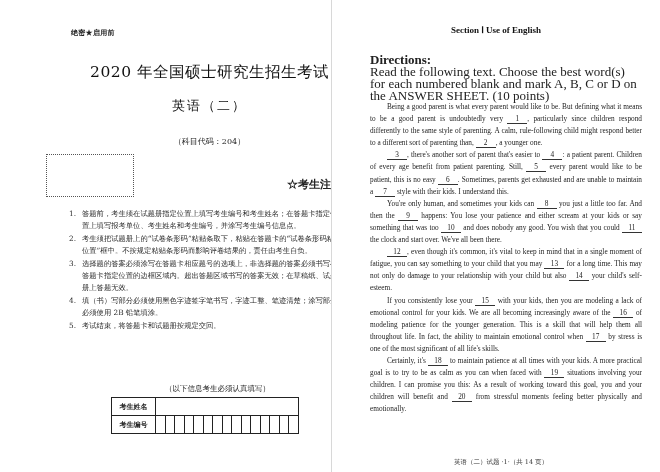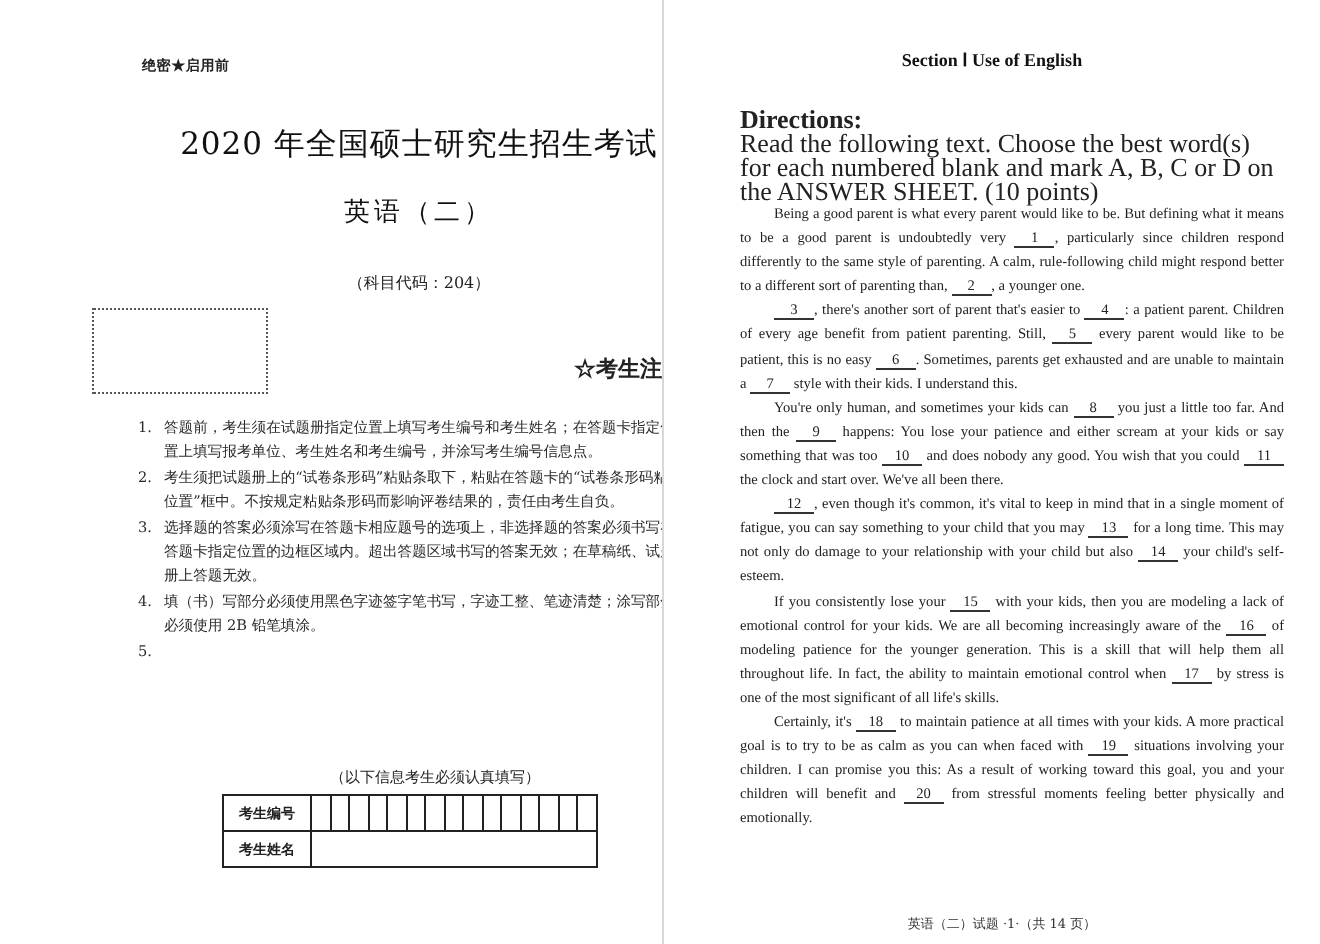--- a/index.html
+++ b/index.html
@@ -47,47 +47,47 @@
   <div class="title">2020 年全国硕士研究生招生考试</div>
   <div class="subtitle">英语（二）</div>
   <div class="code">（科目代码：204）</div>
   <div class="barcode-box"></div>
   <div class="notice-title">☆考生注意事项☆</div>
   <ol class="notice-list" id="notice-list">
       <li><span class="num">1.</span><span>答题前，考生须在试题册指定位置上填写考生编号和考生姓名；在答题卡指定位置上填写报考单位、考生姓名和考生编号，并涂写考生编号信息点。</span></li>
       <li><span class="num">2.</span><span>考生须把试题册上的“试卷条形码”粘贴条取下，粘贴在答题卡的“试卷条形码粘贴位置”框中。不按规定粘贴条形码而影响评卷结果的，责任由考生自负。</span></li>
       <li><span class="num">3.</span><span>选择题的答案必须涂写在答题卡相应题号的选项上，非选择题的答案必须书写在答题卡指定位置的边框区域内。超出答题区域书写的答案无效；在草稿纸、试题册上答题无效。</span></li>
       <li><span class="num">4.</span><span>填（书）写部分必须使用黑色字迹签字笔书写，字迹工整、笔迹清楚；涂写部分必须使用 2B 铅笔填涂。</span></li>
-      <li><span class="num">5.</span></li>
+      <li><span class="num">5.</span><span>考试结束，将答题卡和试题册按规定交回。</span></li>
     </ol>
   <div class="info-caption">（以下信息考生必须认真填写）</div>
   <table class="info-table">
     <tbody>
-        <tr id="number-row">
+        <tr>
+      <td class="label">考生姓名</td>
+      <td id="name-cell" colspan="15"></td>
+    </tr>
+    <tr id="number-row">
       <td class="label">考生编号</td>
     <td class="cell"></td>
           <td class="cell"></td>
           <td class="cell"></td>
           <td class="cell"></td>
           <td class="cell"></td>
           <td class="cell"></td>
           <td class="cell"></td>
           <td class="cell"></td>
           <td class="cell"></td>
           <td class="cell"></td>
           <td class="cell"></td>
           <td class="cell"></td>
           <td class="cell"></td>
           <td class="cell"></td>
           <td class="cell"></td>
         </tr>
-    <tr>
-      <td class="label">考生姓名</td>
-      <td id="name-cell" colspan="15"></td>
-    </tr>
   </tbody>
     </table>
 </div>
 
 <div class="divider"></div>
 
 <div class="page page-right">
   <div class="section-title">Section Ⅰ    Use of English</div>
   <div class="directions">
     <div class="head">Directions:</div>

